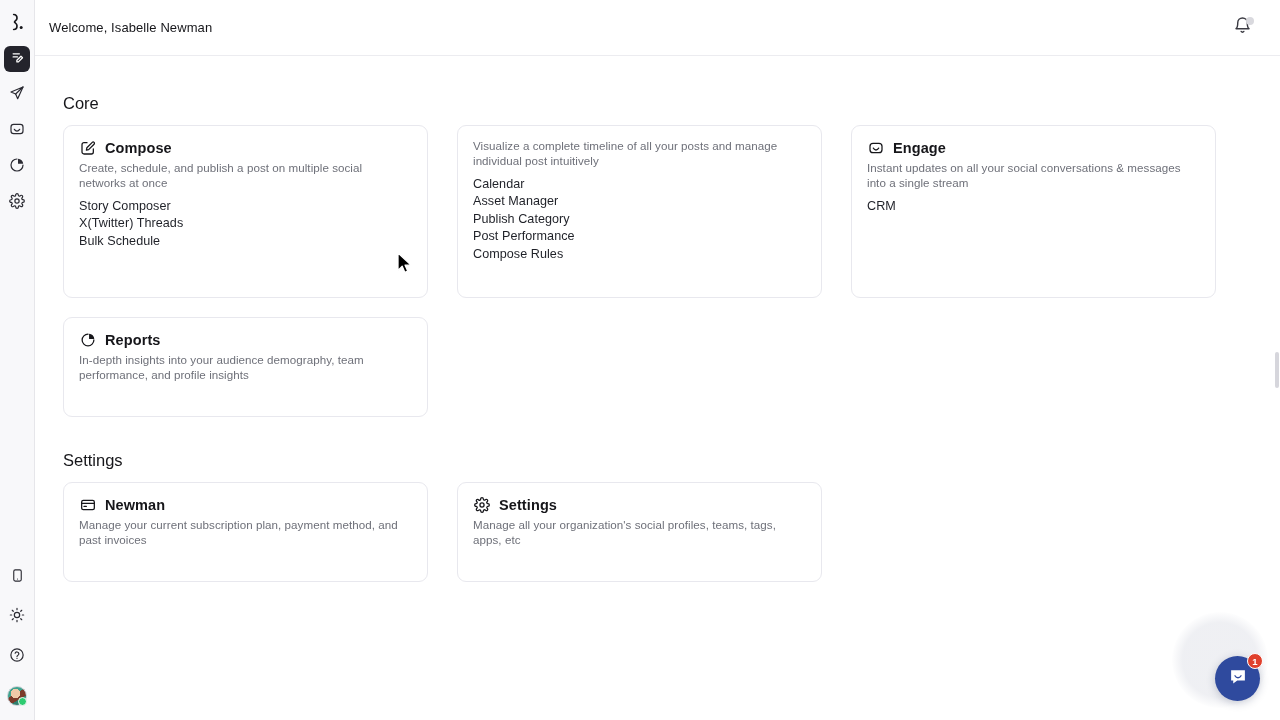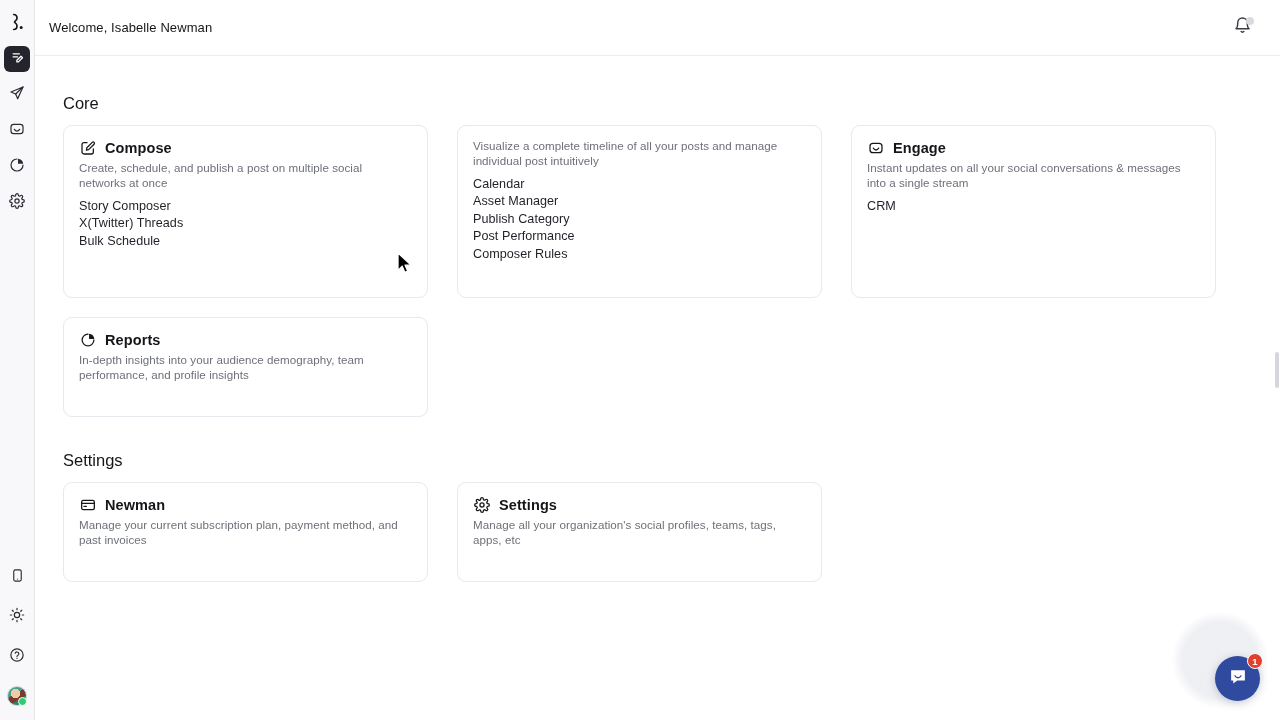--- a/index.html
+++ b/index.html
@@ -329,21 +329,21 @@
           </div>
         </div>
 
         <div class="card w-col tall">
           <div class="card-desc">Visualize a complete timeline of all your posts and manage individual post intuitively</div>
           <div class="card-links">
             <a class="card-link">Calendar</a>
             <a class="card-link">Asset Manager</a>
             <a class="card-link">Publish Category</a>
             <a class="card-link">Post Performance</a>
-            <a class="card-link">Composer Rules</a>
+            <a class="card-link">Compose Rules</a>
           </div>
         </div>
 
         <div class="card w-col tall">
           <div class="card-head">
             <span class="card-icon">
               <svg width="16" height="16" viewBox="0 0 24 24" fill="none" stroke="currentColor" stroke-width="1.9" stroke-linecap="round" stroke-linejoin="round">
                 <rect x="3" y="5" width="18" height="14" rx="4.5"></rect>
                 <path d="M8 12.2c1.2 1.9 2.6 2.8 4 2.8s2.8-.9 4-2.8"></path>
               </svg>

